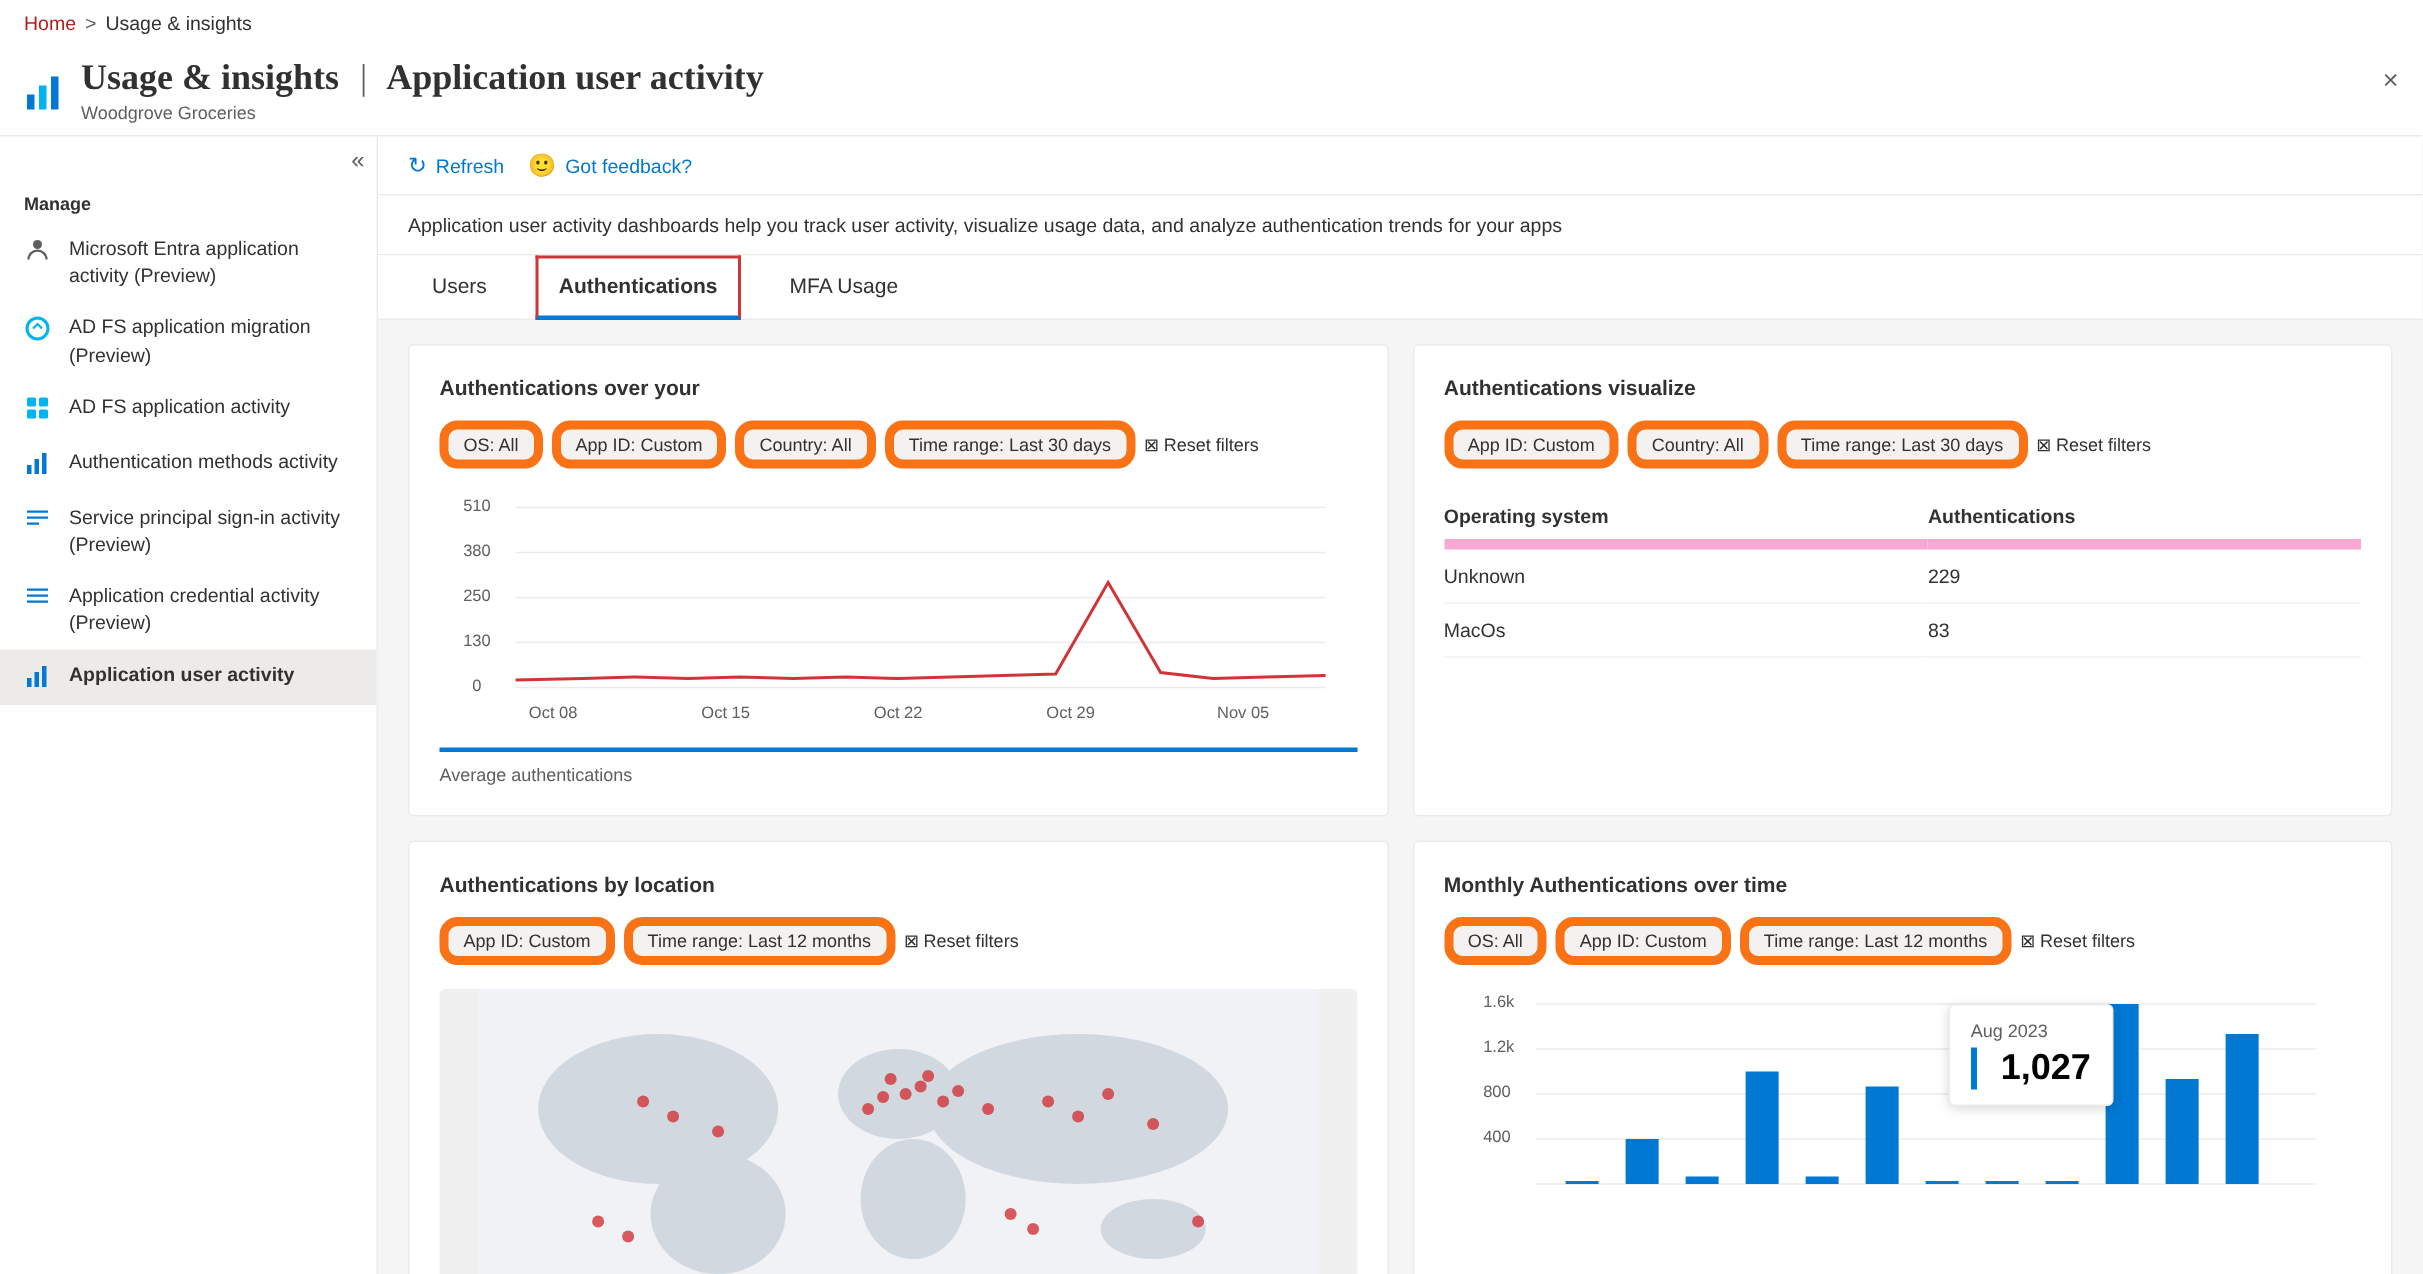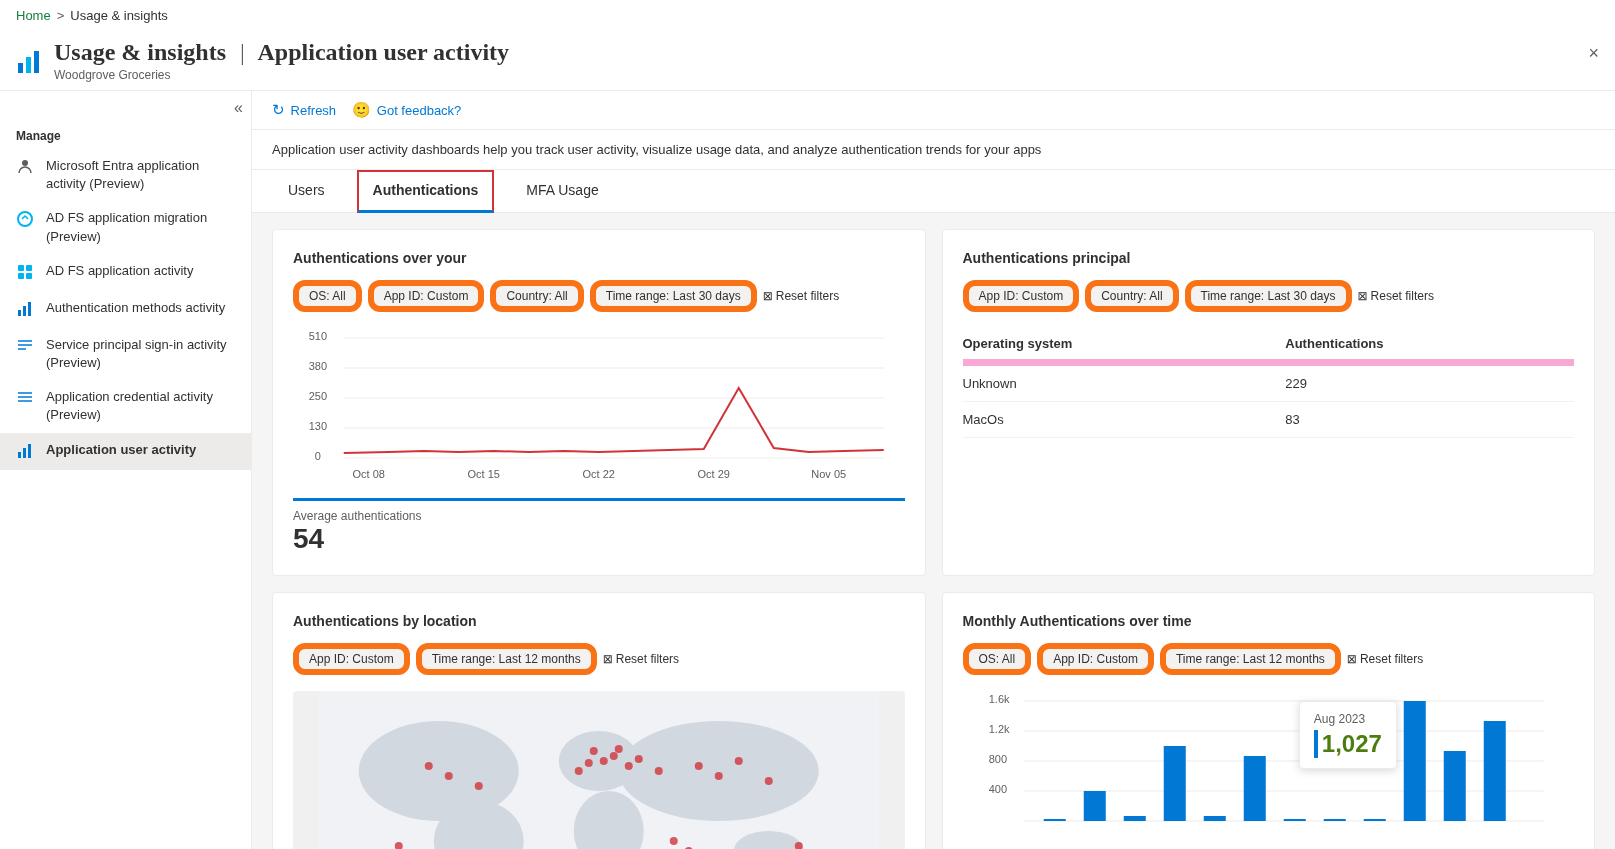--- a/index.html
+++ b/index.html
@@ -62,27 +62,27 @@
 
     
     .map-container { width: 100%; height: 200px; background: #f0f0f0; border-radius: 4px; position: relative; overflow: hidden; }
 
     
     .bar-chart-container { width: 100%; height: 160px; position: relative; }
 
     
     .tooltip-box { position: absolute; background: #fff; border: 1px solid #edebe9; border-radius: 4px; padding: 10px 14px; box-shadow: 0 2px 8px rgba(0,0,0,0.15); top: 10px; left: 55%; pointer-events: none; }
     .tooltip-month { font-size: 12px; color: #605e5c; margin-bottom: 4px; }
-    .tooltip-value { font-size: 24px; font-weight: 700; color: #4d7c0f; border-left: 4px solid #0078d4; padding-left: 4px; }
+    .tooltip-value { font-size: 24px; font-weight: 700; color: #000000; border-left: 4px solid #0078d4; padding-left: 16px; }
   </style>
 </head>
 <body>
 
 <div class="breadcrumb">
-  <span style="cursor:pointer;color:#15803d;">Home</span>
+  <span style="cursor:pointer;color:#b91c1c;">Home</span>
   <span style="color:#605e5c;">&gt;</span>
   <span style="color:#323130;">Usage &amp; insights</span>
 </div>
 
 <div class="top-header">
   <div class="app-icon">
     <svg width="28" height="28" viewBox="0 0 28 28">
       <rect x="2" y="16" width="5" height="10" fill="#0078d4"></rect>
       <rect x="10" y="10" width="5" height="16" fill="#00b4f0"></rect>
       <rect x="18" y="4" width="5" height="22" fill="#0078d4"></rect>
@@ -248,26 +248,25 @@
             <text x="60" y="150" font-size="11" fill="#605e5c" text-anchor="middle">Oct 08</text>
             <text x="175" y="150" font-size="11" fill="#605e5c" text-anchor="middle">Oct 15</text>
             <text x="290" y="150" font-size="11" fill="#605e5c" text-anchor="middle">Oct 22</text>
             <text x="405" y="150" font-size="11" fill="#605e5c" text-anchor="middle">Oct 29</text>
             <text x="520" y="150" font-size="11" fill="#605e5c" text-anchor="middle">Nov 05</text>
           </svg>
         </div>
 
         <div style="border-top: 3px solid #0078d4; padding-top: 8px; margin-top: 4px;">
           <div style="font-size:12px; color:#605e5c;">Average authentications</div>
-          <div style="font-size:28px; font-weight:600;">54</div>
         </div>
       </div>
 
       <div class="card">
-        <div class="card-title">Authentications principal</div>
+        <div class="card-title">Authentications visualize</div>
         <div class="filters">
           <span class="filter-chip">App ID: Custom</span>
           <span class="filter-chip">Country: All</span>
           <span class="filter-chip">Time range: Last 30 days</span>
           <button class="reset-btn">
             <span>⊠</span>
             <span>Reset filters</span>
           </button>
         </div>
         <table class="auth-table">

